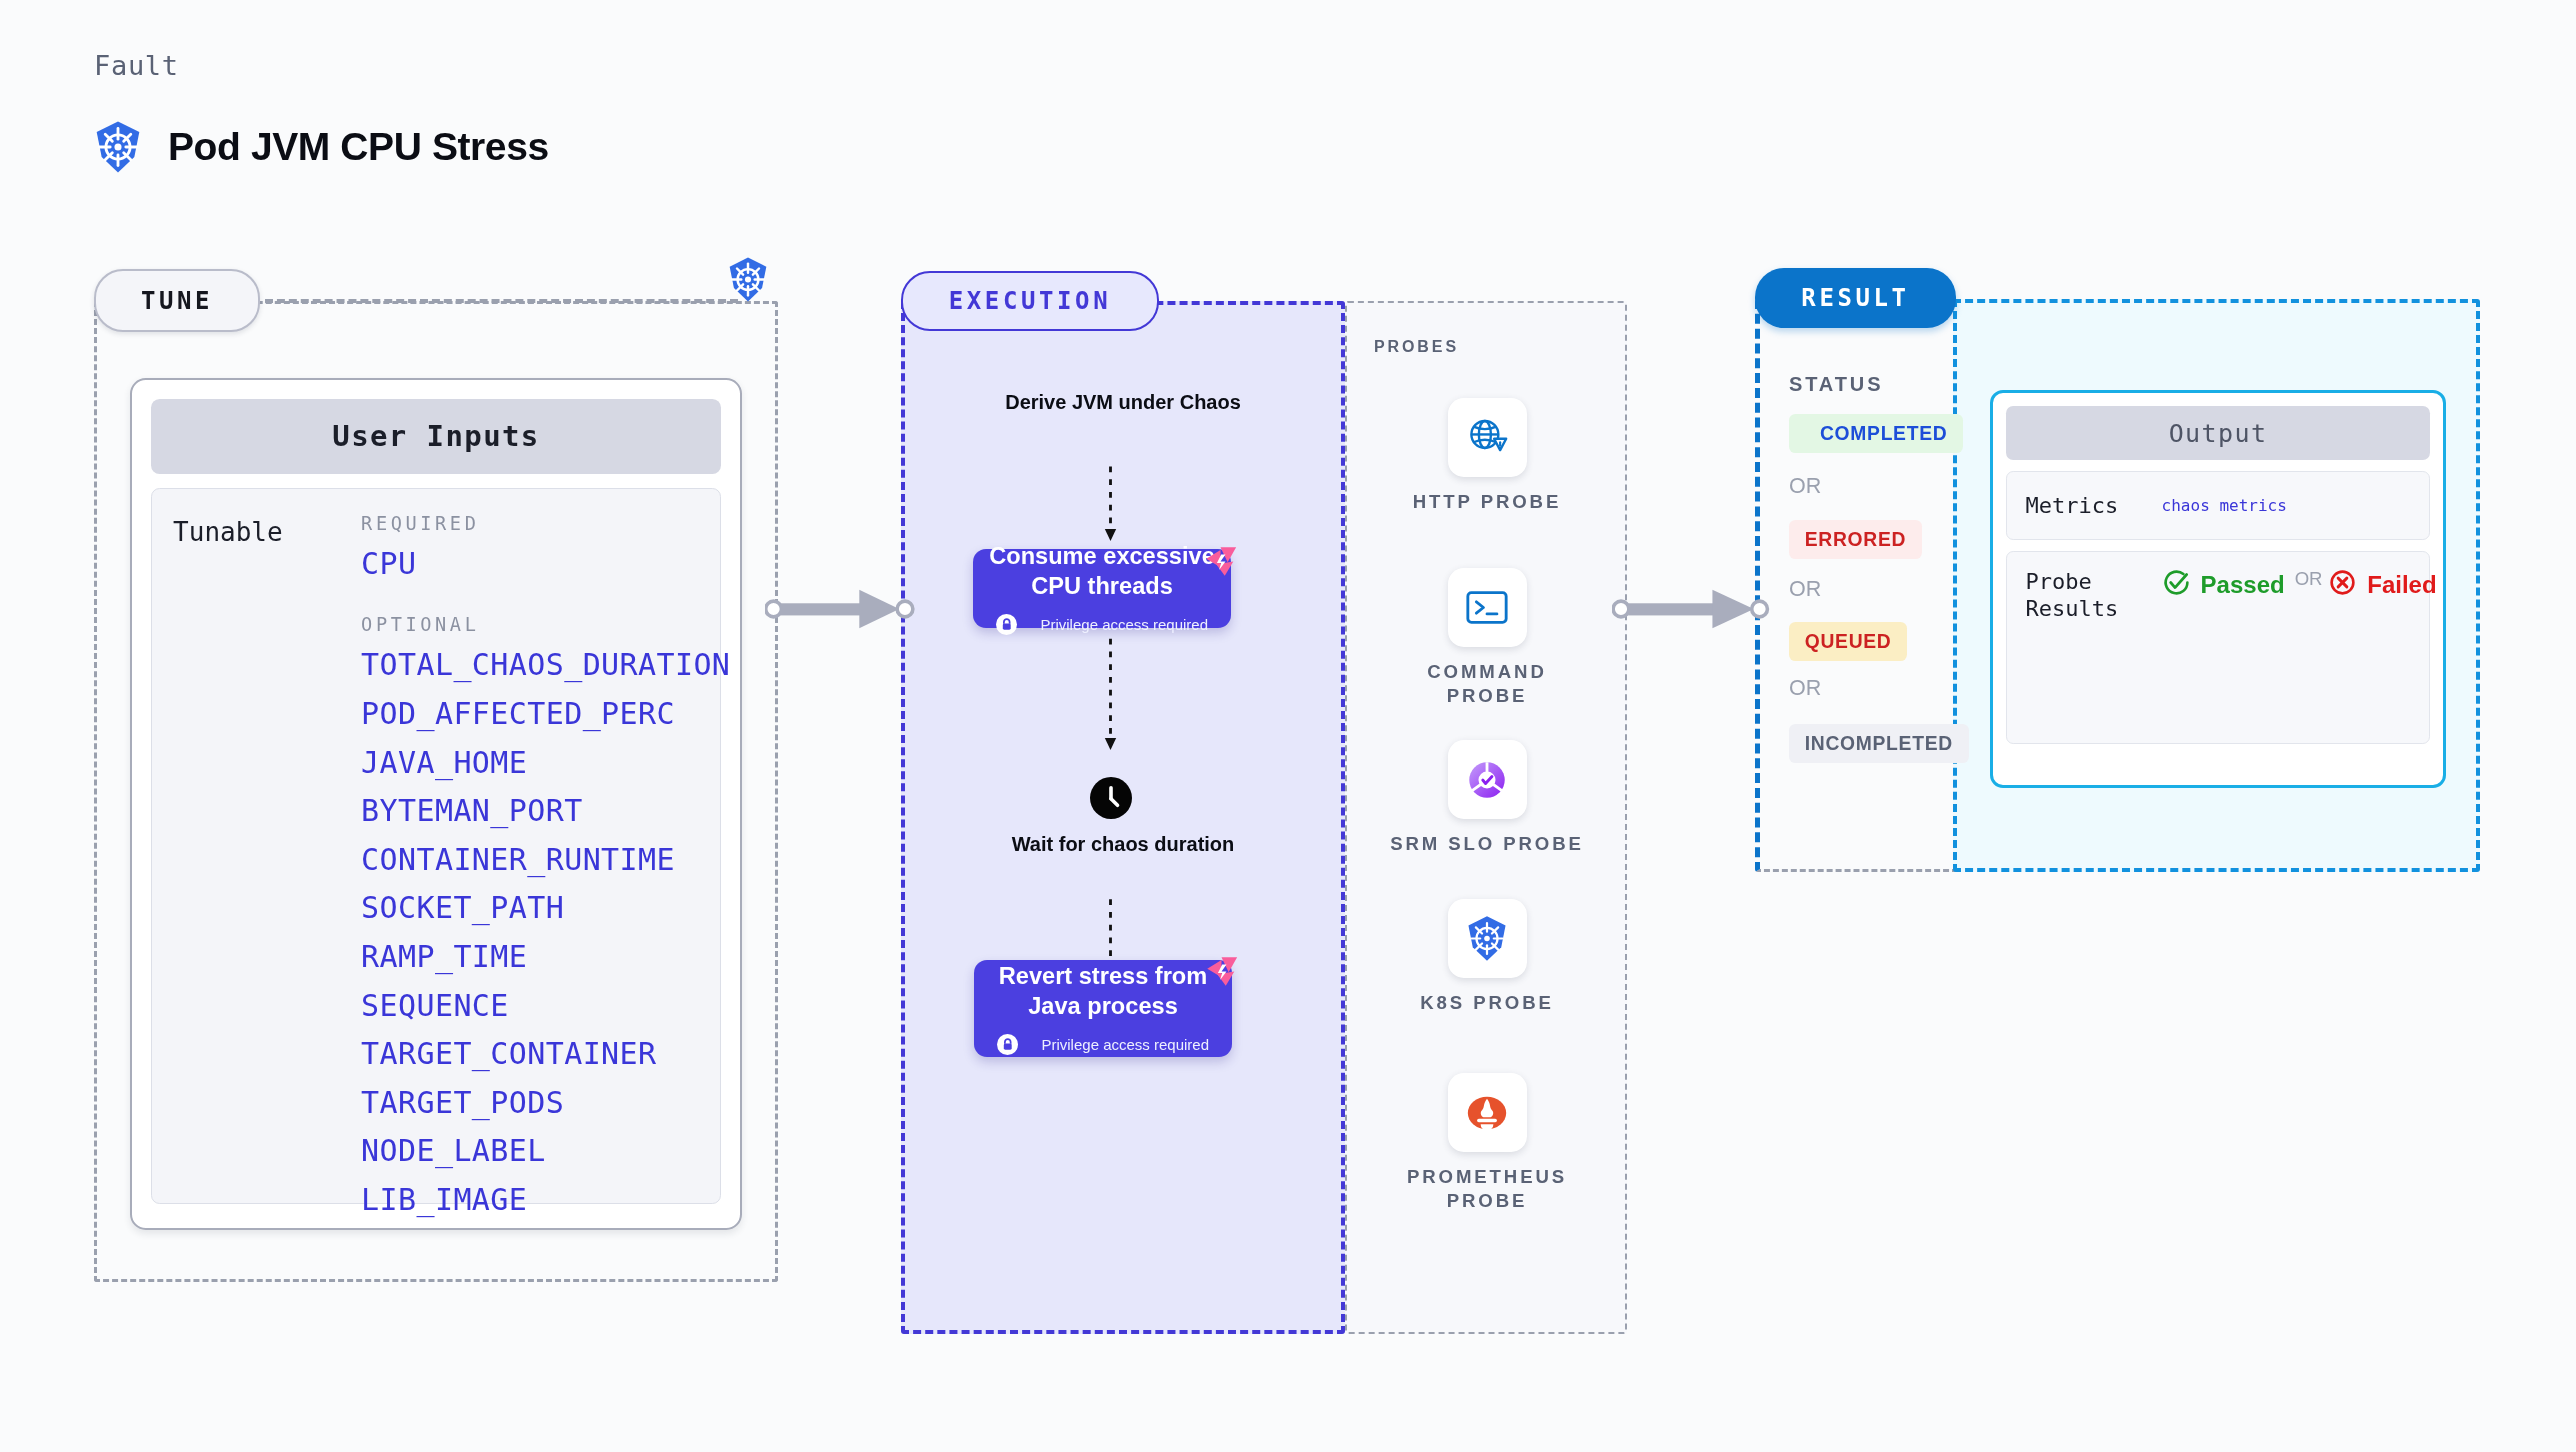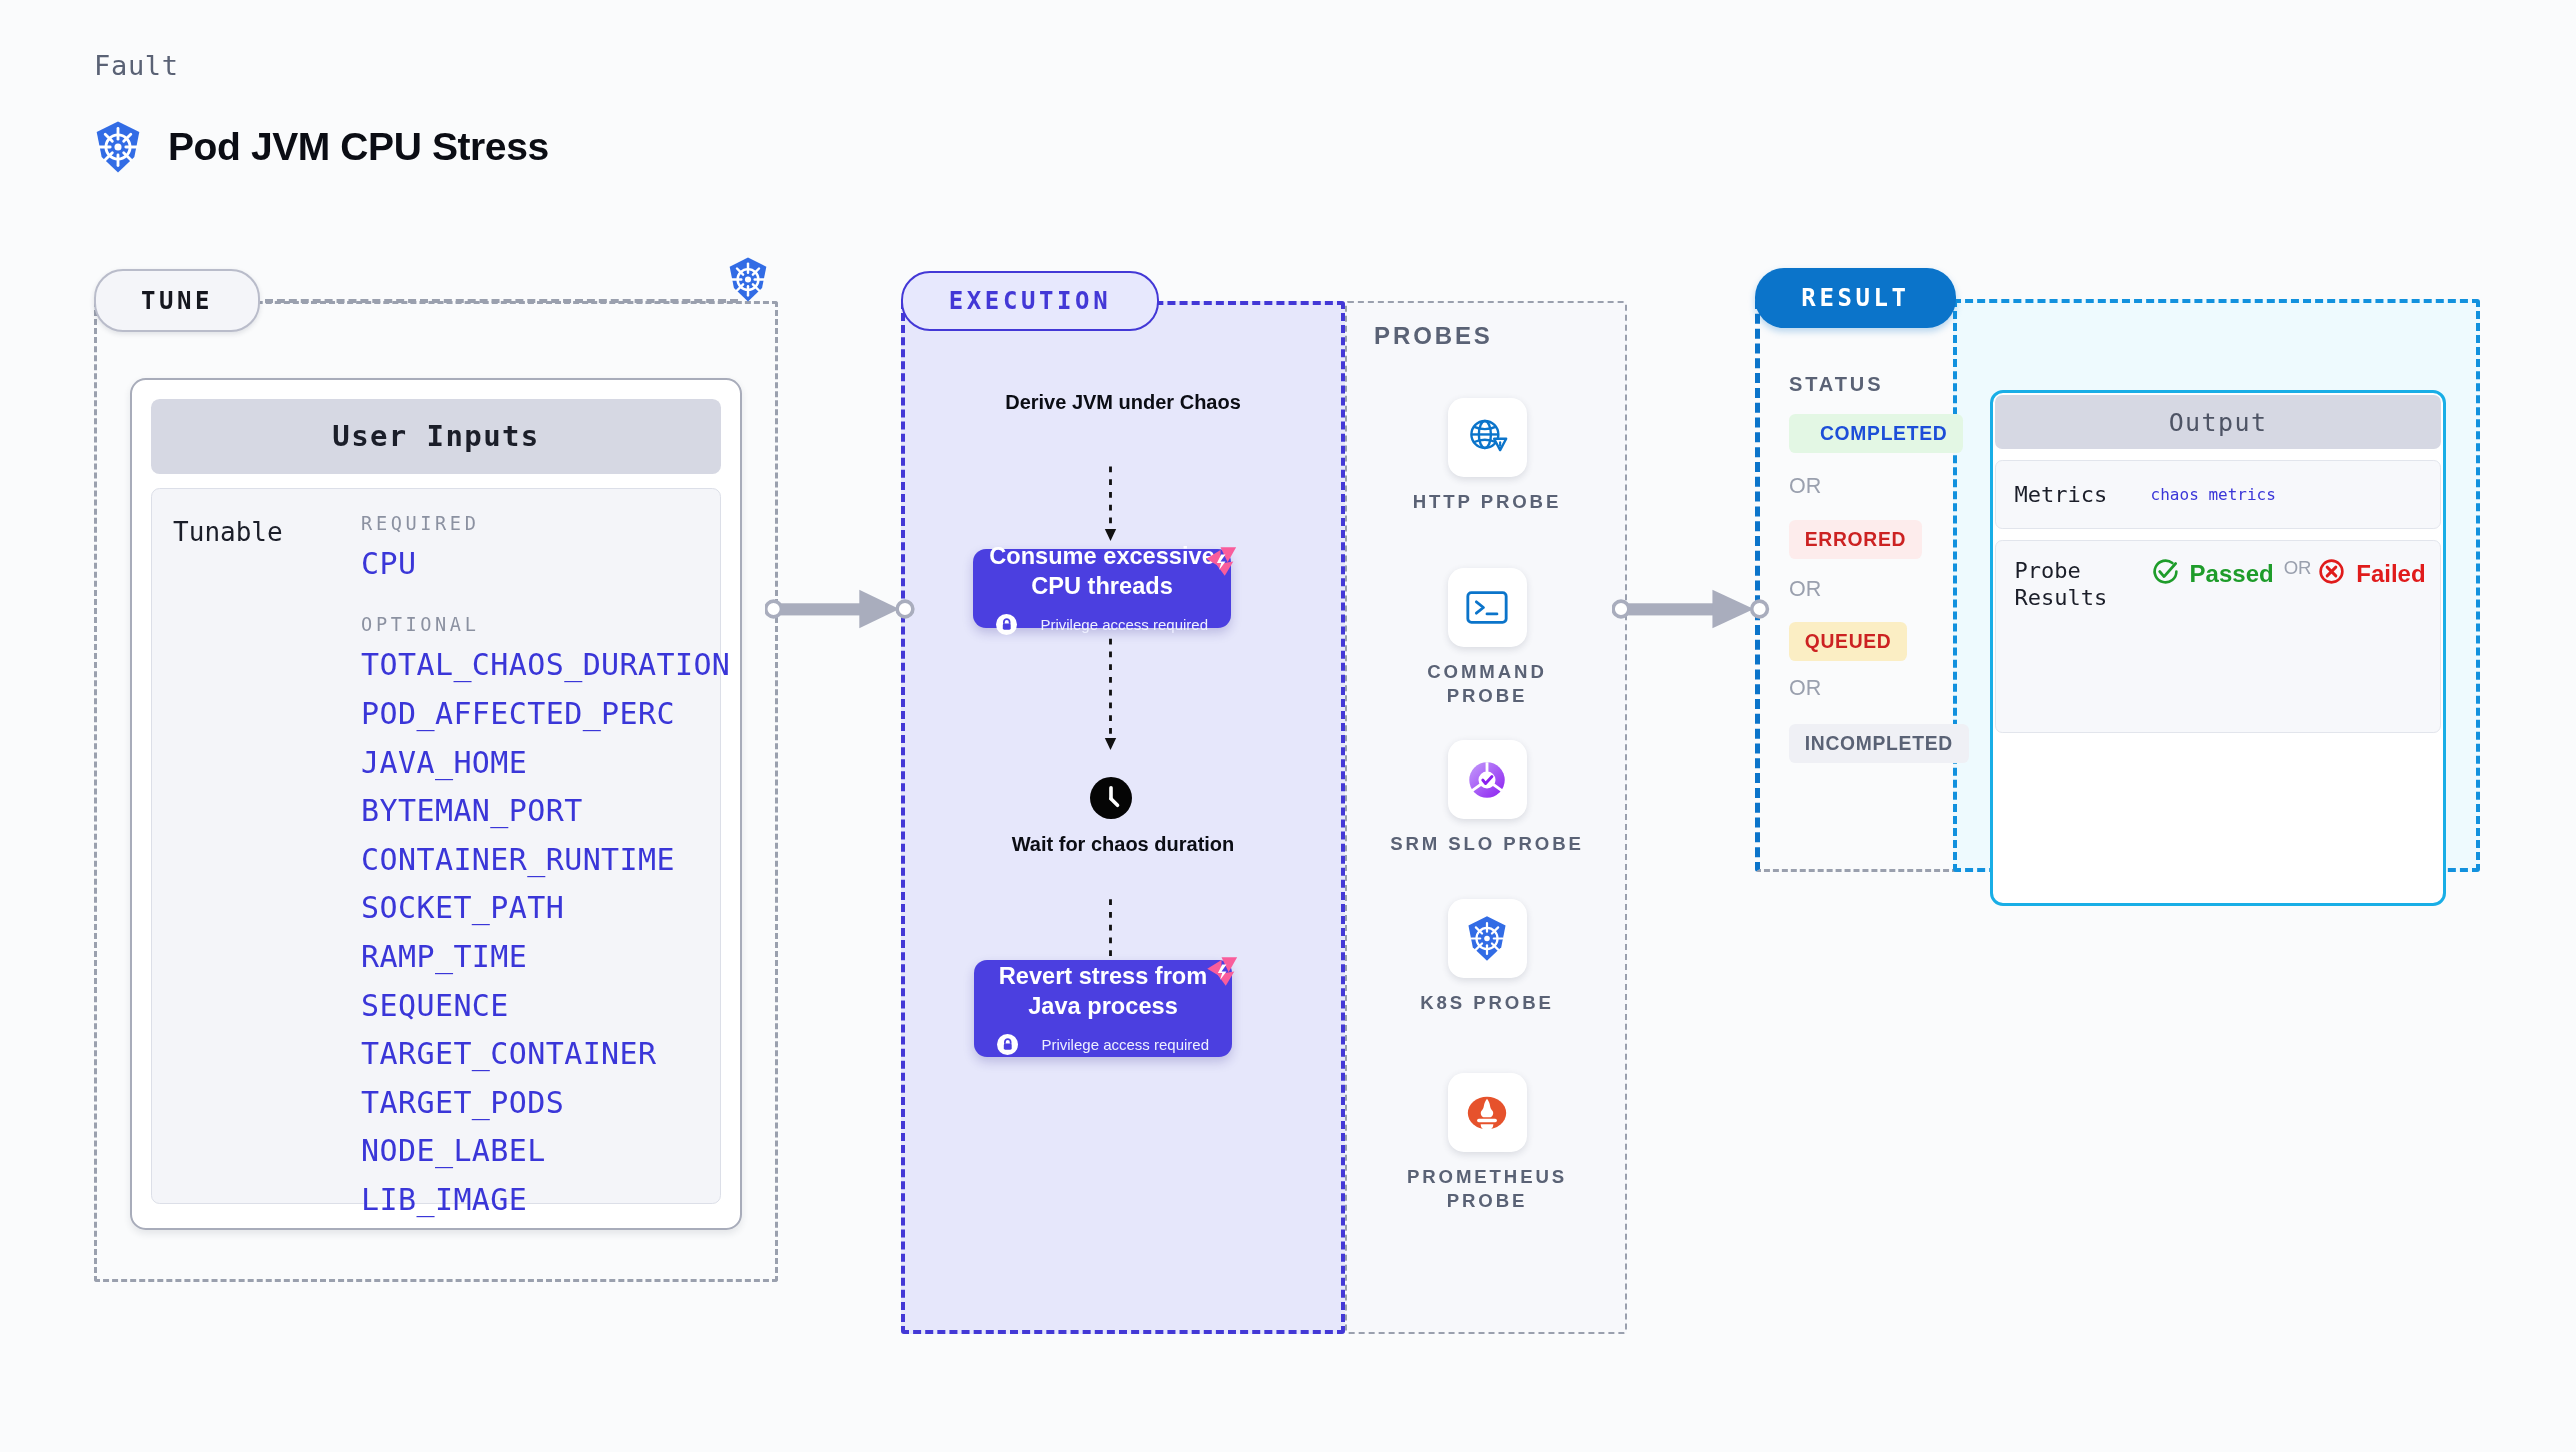--- a/index.html
+++ b/index.html
@@ -150,22 +150,22 @@
   }
   .lock-badge {
     width: 21.5px; height: 21.5px; border-radius: 50%; background: #ffffff;
     display: flex; align-items: center; justify-content: center; flex: none;
   }
   .litmus-badge { position: absolute; }
   .clock-icon { position: absolute; }
 
   
   .probes-title {
-    position: absolute; left: 1374px; top: 322px;
-    font-size: 24px; font-weight: bold; color: #5a6275; letter-spacing: 2.9px; text-align: right;
+    position: absolute; left: 1374px; top: 338px;
+    font-size: 16px; font-weight: bold; color: #5a6275; letter-spacing: 2.9px; text-align: right;
   }
   .probe { position: absolute; width: 208px; display: flex; flex-direction: column; align-items: center; cursor: pointer; }
   .probe-tile {
     width: 79px; height: 79px; background: #ffffff; border-radius: 15.8px;
     box-shadow: 0 2.9px 7.9px rgba(40,45,70,.13);
     display: flex; align-items: center; justify-content: center;
   }
   .probe-name {
     margin-top: 13px; text-align: center; line-height: 1.3;
     font-size: 18.6px; font-weight: bold; color: #5a6275; letter-spacing: 2.9px;
@@ -180,23 +180,23 @@
     position: absolute; display: flex; align-items: center; justify-content: center;
     border-radius: 6.4px; font-size: 19.3px; font-weight: bold; letter-spacing: 0.7px;
     height: 39px; padding: 0 15.8px;
   }
   .or-text {
     position: absolute; font-size: 21.5px; color: #9aa0ae;
   }
 
   
   .out-card {
-    position: absolute; left: 1990px; top: 390px; width: 456px; height: 516px;
+    position: absolute; left: 1990px; top: 390px; width: 456px; height: 398px;
     background: #ffffff; border: 3.6px solid #19aee6; border-radius: 13px;
-    padding: 2px;
+    padding: 13px;
   }
   .out-head {
     height: 54px; background: #d6d8e3; border-radius: 7.2px;
     display: flex; align-items: center; justify-content: center;
     font-family: "DejaVu Sans Mono", monospace;
     font-size: 25px; color: #4e5465; letter-spacing: 1.4px;
   }
   .out-row {
     margin-top: 11px; background: #f7f8fb; border: 1.4px solid #e2e5ec;
     border-radius: 7.2px; display: flex; align-items: flex-start; padding: 15.8px 18.6px;

